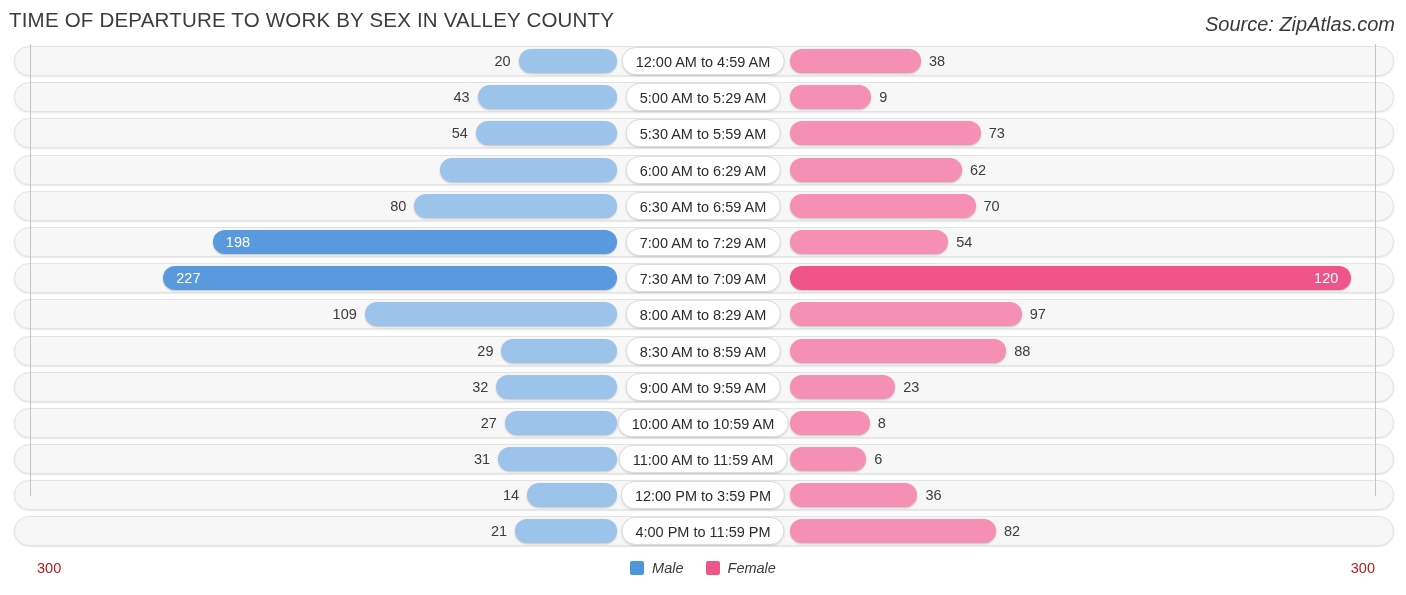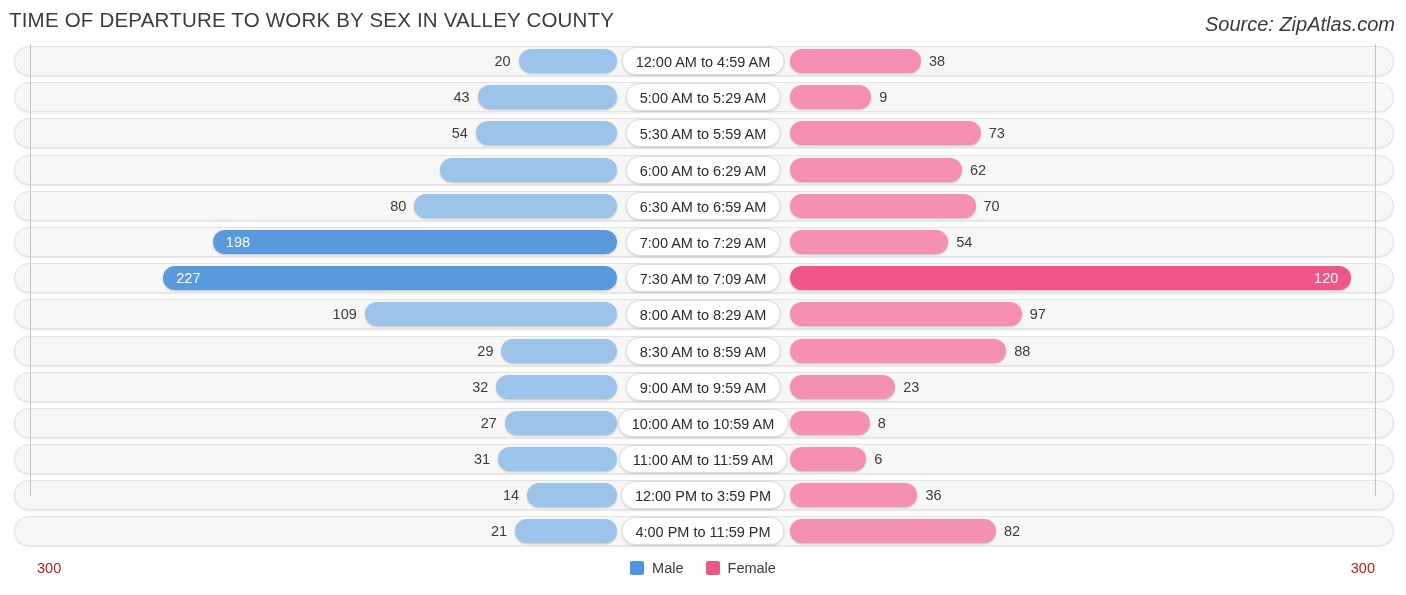--- a/index.html
+++ b/index.html
@@ -181,20 +181,21 @@
   }
   .swatch {
     width: 14px;
     height: 14px;
     border-radius: 2px;
     display: inline-block;
   }
   .legend-label {
     font-size: 14.5px;
     color: #3c3c3c;
+    font-style: italic;
   }
 </style>
 </head>
 <body>
 
 <div class="header">
   <div class="title">TIME OF DEPARTURE TO WORK BY SEX IN VALLEY COUNTY</div>
   <div class="source">Source: ZipAtlas.com</div>
 </div>
 

